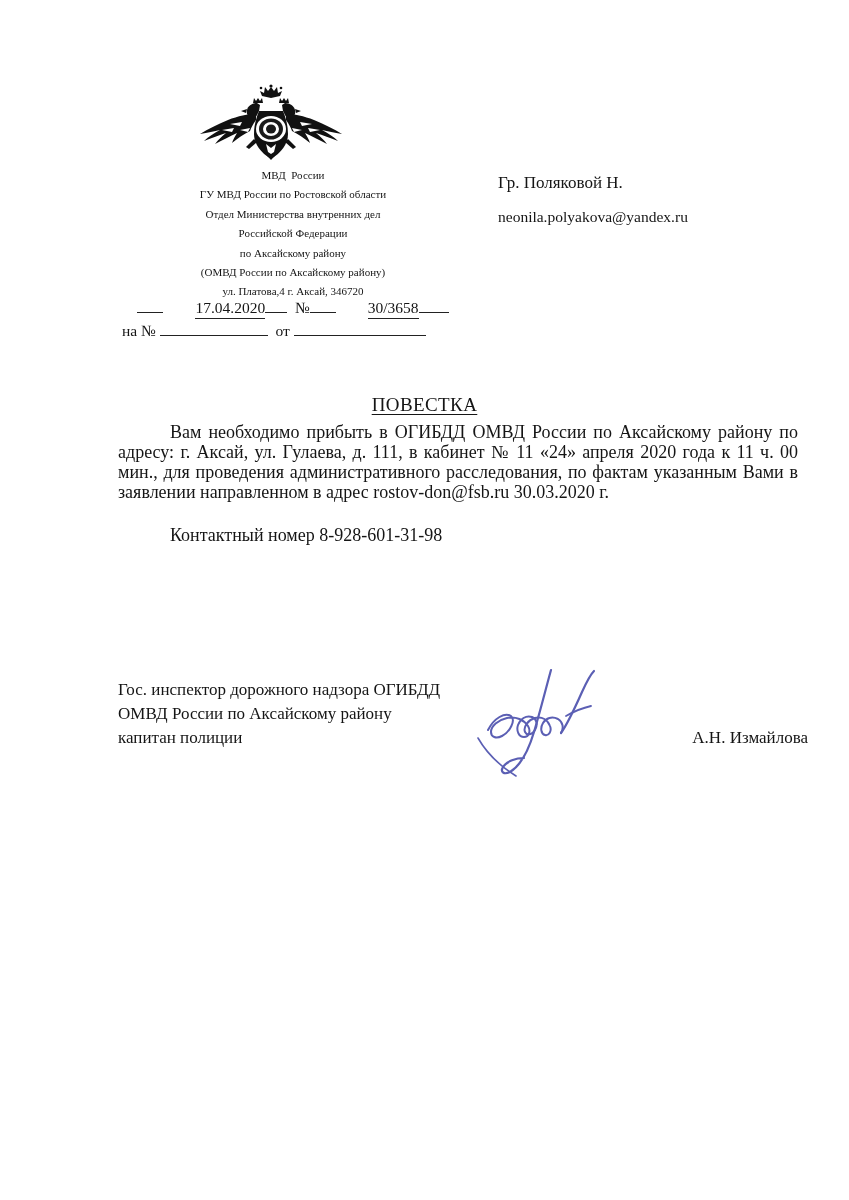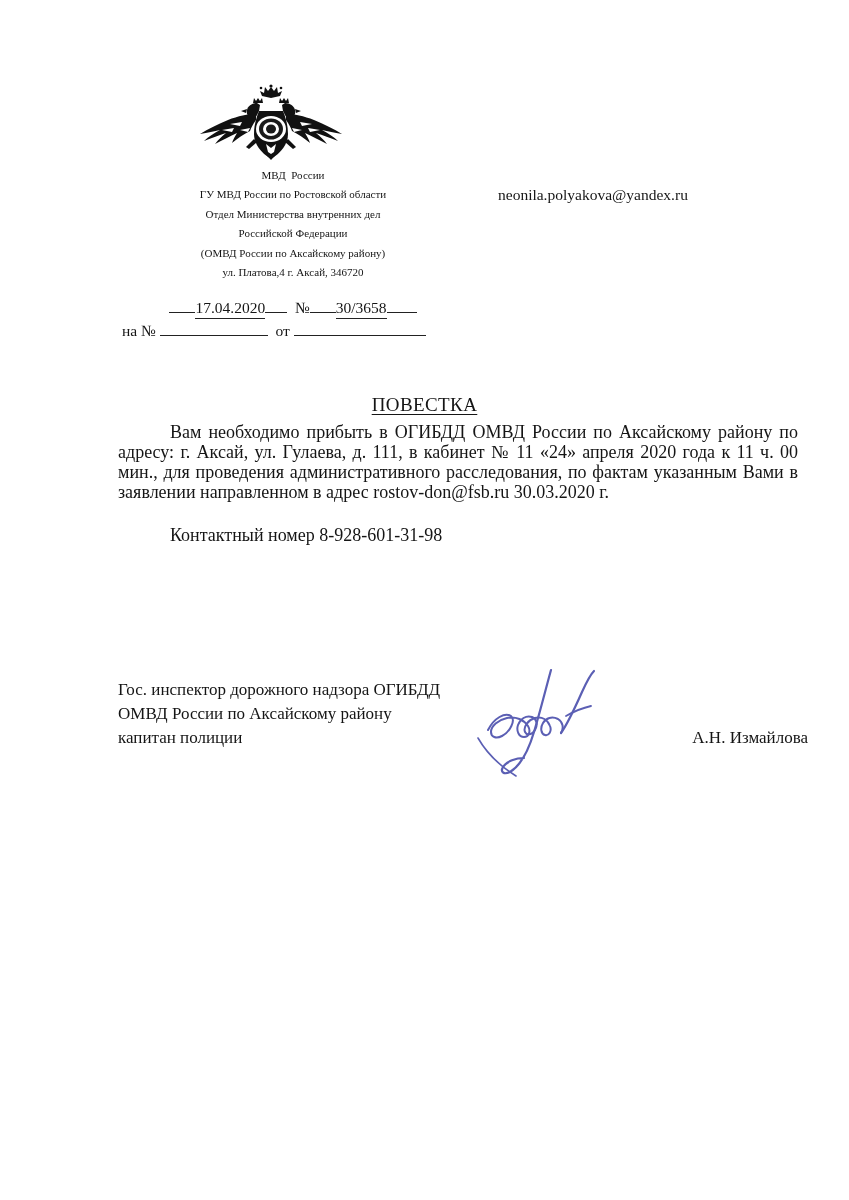--- a/index.html
+++ b/index.html
@@ -55,20 +55,21 @@
     white-space: pre;
   }
   .ref-row-2 {
     margin-top: 2px;
     white-space: pre;
     padding-left: 4px;
   }
   .ul {
     border-bottom: 1px solid #222;
     display: inline-block;
+    margin-left: 32px;
   }
   .ul-blank {
     border-bottom: 1px solid #222;
     display: inline-block;
   }
   .w-dash-l { width: 26px; }
   .w-dash-r { width: 22px; }
   .w-num-r  { width: 30px; }
   .w-blank1 { width: 108px; }
   .w-blank2 { width: 64px; }
@@ -195,30 +196,32 @@
         <path d="M70 60 L75 64 L80 60 L78 68 L75 70 L72 68 Z" fill="#ffffff"></path>
       </g>
     </svg>
   </div>
 
   <div class="letterhead">
     <div class="lh-line">МВД  России</div>
     <div class="lh-line">ГУ МВД России по Ростовской области</div>
     <div class="lh-line">Отдел Министерства внутренних дел</div>
     <div class="lh-line">Российской Федерации</div>
+    <div class="lh-line">по Аксайскому району</div>
     <div class="lh-line">(ОМВД России по Аксайскому району)</div>
     <div class="lh-line">ул. Платова,4 г. Аксай, 346720</div>
   </div>
 
   <div class="ref-block">
     <div class="ref-row-1"><span class="ul-blank w-dash-l"></span><span class="ul">17.04.2020</span><span class="ul-blank w-dash-r"></span>  <span>№</span><span class="ul-blank w-dash-l"></span><span class="ul">30/3658</span><span class="ul-blank w-num-r"></span></div>
     <div class="ref-row-2"><span>на №</span> <span class="ul-blank w-blank1"></span>  <span>от</span> <span class="ul-blank w-blank2"></span><span class="ul-blank w-blank3"></span></div>
   </div>
 
   <div class="addressee">
+    <div>Гр. Поляковой Н.</div>
     <span class="addr-email">neonila.polyakova@yandex.ru</span>
   </div>
 
   <div class="doc-title">
     <span>ПОВЕСТКА</span>
   </div>
 
   <div class="body-block">
     <p class="para">Вам необходимо прибыть в ОГИБДД ОМВД России по Аксайскому району по адресу: г. Аксай, ул. Гулаева, д. 111, в кабинет № 11 «24» апреля 2020 года к 11 ч. 00 мин., для проведения административного расследования, по фактам указанным Вами в заявлении направленном в адрес rostov-don@fsb.ru 30.03.2020 г.</p>
     <p class="para p-phone">Контактный номер 8-928-601-31-98</p>

